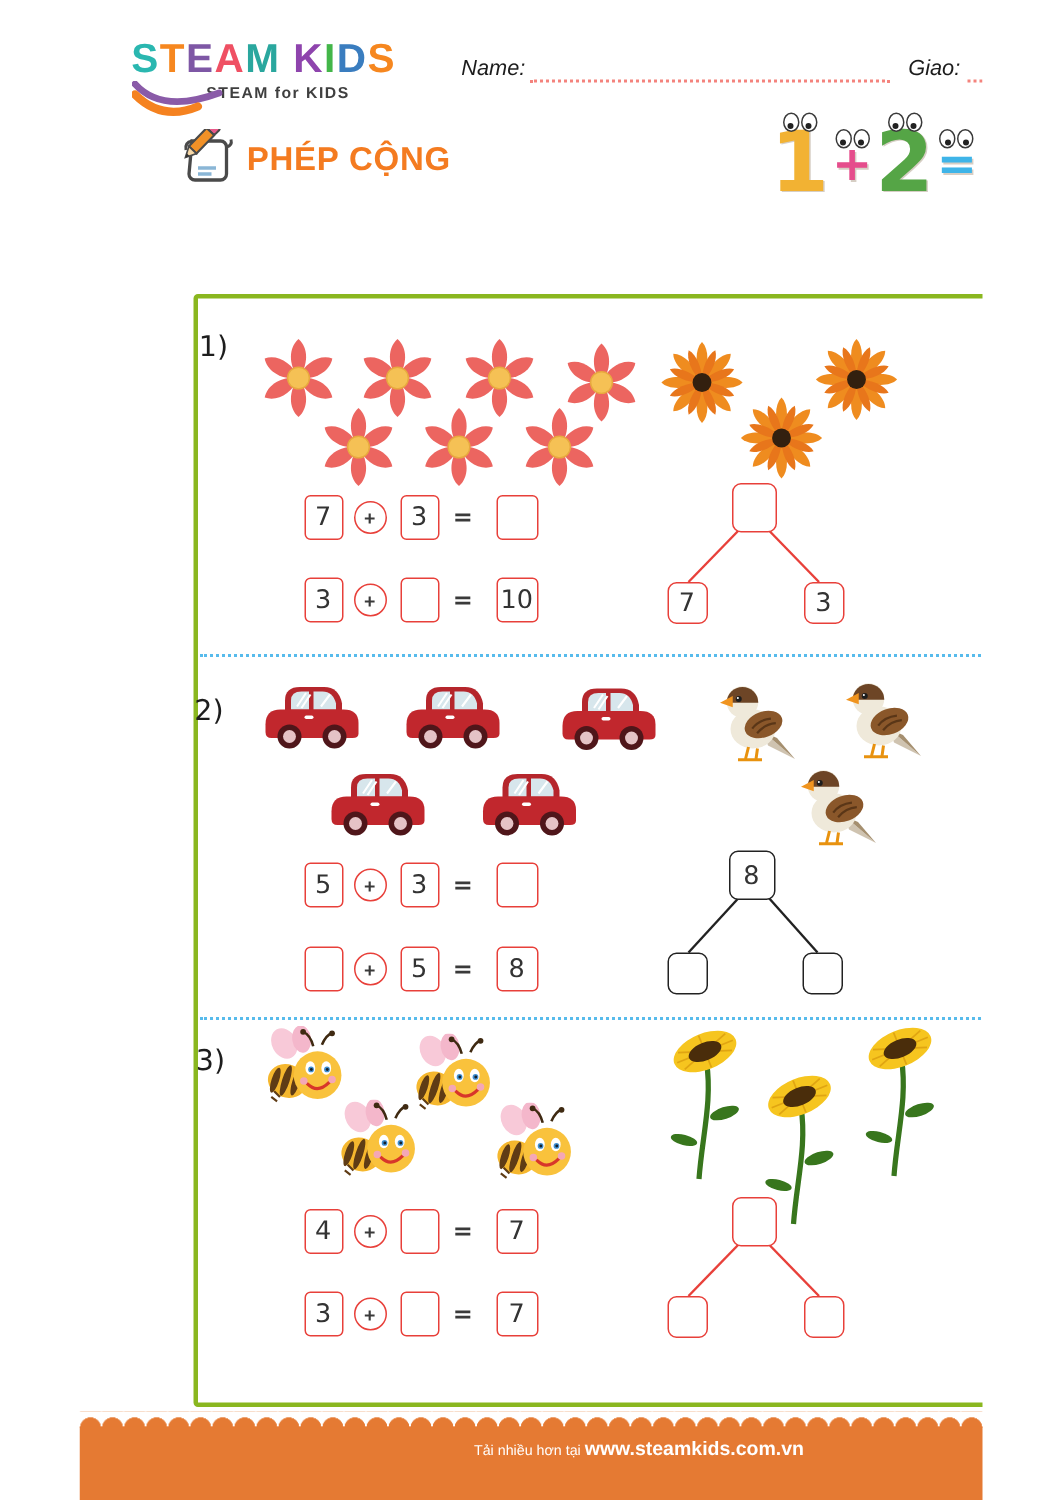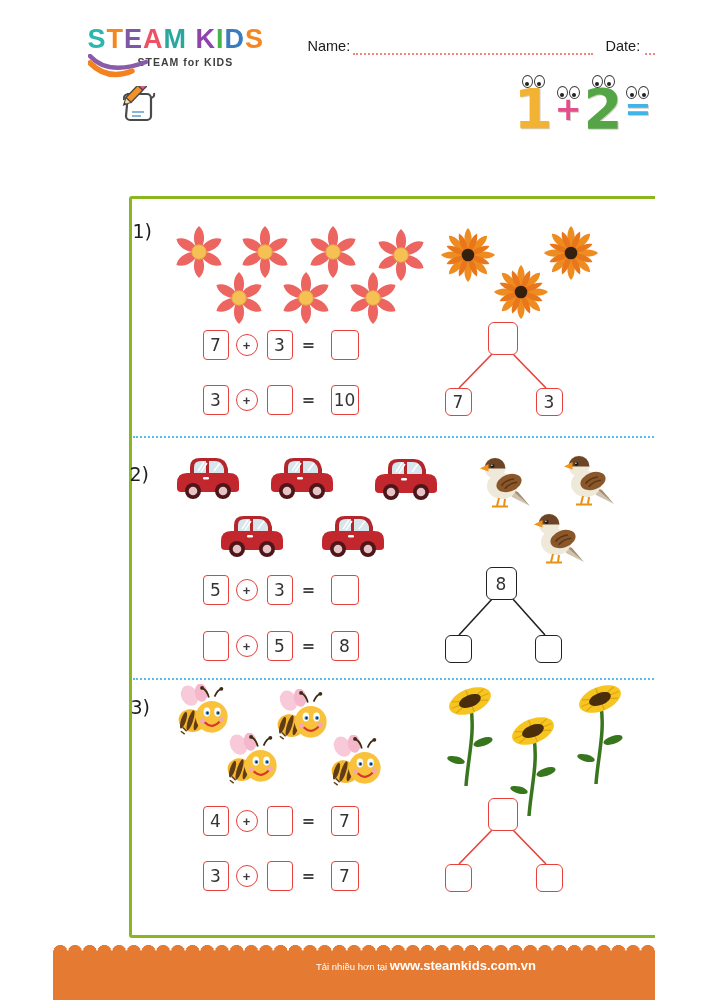--- a/index.html
+++ b/index.html
@@ -6,21 +6,21 @@
   body{font-family:"Liberation Sans",sans-serif;background:#fff;}
   #page{position:relative;width:602px;height:1000px;background:#fff;overflow:hidden;margin:0 auto;}
 
   
   .logo{position:absolute;left:35px;top:26px;}
   .logo-word{font-weight:bold;font-size:27px;letter-spacing:1px;line-height:1;white-space:pre;font-family:"Liberation Sans",sans-serif;}
   .logo-letter{white-space:pre;}
   .logo-tagline{font-size:10.5px;font-weight:bold;color:#3f3f3f;letter-spacing:1px;margin-top:3px;margin-left:50px;}
   .logo-swoosh{position:absolute;left:0px;top:28px;}
 
-  .hdr-label{position:absolute;font-size:14.5px;color:#1c1c1c;top:38px;}
+  .hdr-label{position:absolute;font-size:14.5px;color:#1c1c1c;top:38px;font-style:italic;}
   .dotline{position:absolute;top:53px;border-bottom:2px dotted #f4837d;height:0;}
 
   .mascot{position:absolute;left:448px;top:56px;width:205px;height:78px;display:flex;align-items:flex-end;justify-content:center;gap:2px;}
   .mchar{position:relative;display:inline-flex;flex-direction:column;align-items:center;}
   .mchar .glyph{font-size:56px;font-weight:bold;line-height:0.9;font-family:"DejaVu Sans",sans-serif;text-shadow:1px 1px 0 rgba(90,60,20,.25);}
   .mchar.sym .glyph{font-size:32px;line-height:0.9;}
   .mchar.sym{margin-bottom:10px;}
   .eyes{display:flex;gap:1px;margin-bottom:-4px;z-index:2;}
   .eye{width:9px;height:11px;background:#fff;border:1.5px solid #3a3a3a;border-radius:50%;position:relative;}
   .pupil{position:absolute;left:2.5px;bottom:1px;width:4px;height:4px;background:#222;border-radius:50%;}
@@ -199,21 +199,21 @@
     <svg class="logo-swoosh" width="62" height="26" viewBox="0 0 62 26">
       <path d="M2,2 Q20,22 58,8" stroke="#8a5ba8" stroke-width="4.5" fill="none" stroke-linecap="round"></path>
       <path d="M2,9 Q20,27 44,17" stroke="#f58220" stroke-width="5.5" fill="none" stroke-linecap="round"></path>
     </svg>
     <div class="logo-word"><span><span class="logo-letter" style="color: rgb(42, 183, 176);">S</span><span class="logo-letter" style="color: rgb(246, 135, 31);">T</span><span class="logo-letter" style="color: rgb(126, 87, 165);">E</span><span class="logo-letter" style="color: rgb(239, 80, 99);">A</span><span class="logo-letter" style="color: rgb(42, 167, 158);">M</span><span class="logo-letter"> </span><span class="logo-letter" style="color: rgb(142, 68, 173);">K</span><span class="logo-letter" style="color: rgb(67, 182, 73);">I</span><span class="logo-letter" style="color: rgb(58, 125, 191);">D</span><span class="logo-letter" style="color: rgb(246, 135, 31);">S</span></span></div>
     <div class="logo-tagline">STEAM for KIDS</div>
   </div>
 
   <span class="hdr-label" style="left:255px;">Name:</span>
   <div class="dotline" style="left:300px;width:240px;"></div>
-  <span class="hdr-label" style="left:553px;">Date:</span>
+  <span class="hdr-label" style="left:553px;">Giao:</span>
   <div class="dotline" style="left:592px;width:106px;"></div>
 
   <div class="mascot">
       <span style="display: inline-flex; align-items: flex-end; gap: 2px;">
         <span class="mchar">
           <span class="eyes">
             <span class="eye">
               <span class="pupil"></span>
             </span>
             <span class="eye">
@@ -265,20 +265,21 @@
             </span>
           </span>
           <span class="glyph" style="color: rgb(239, 132, 50);">3</span>
         </span>
       </span>
     </div>
 
   <svg class="title-icon" width="44" height="40">
       <use href="#sym-pencil-paper"></use>
     </svg>
+  <div class="page-title">PHÉP CỘNG</div>
 
 
   <div class="frame"></div>
   <div class="sep" style="top:436px;"></div>
   <div class="sep" style="top:678px;"></div>
 
   <span class="sec-label" style="left:80px;top:220px;">1)</span>
 
   <svg class="obj" style="left:119px;top:225px;width:54px;height:54px;">
       <use href="#sym-red-flower"></use>

